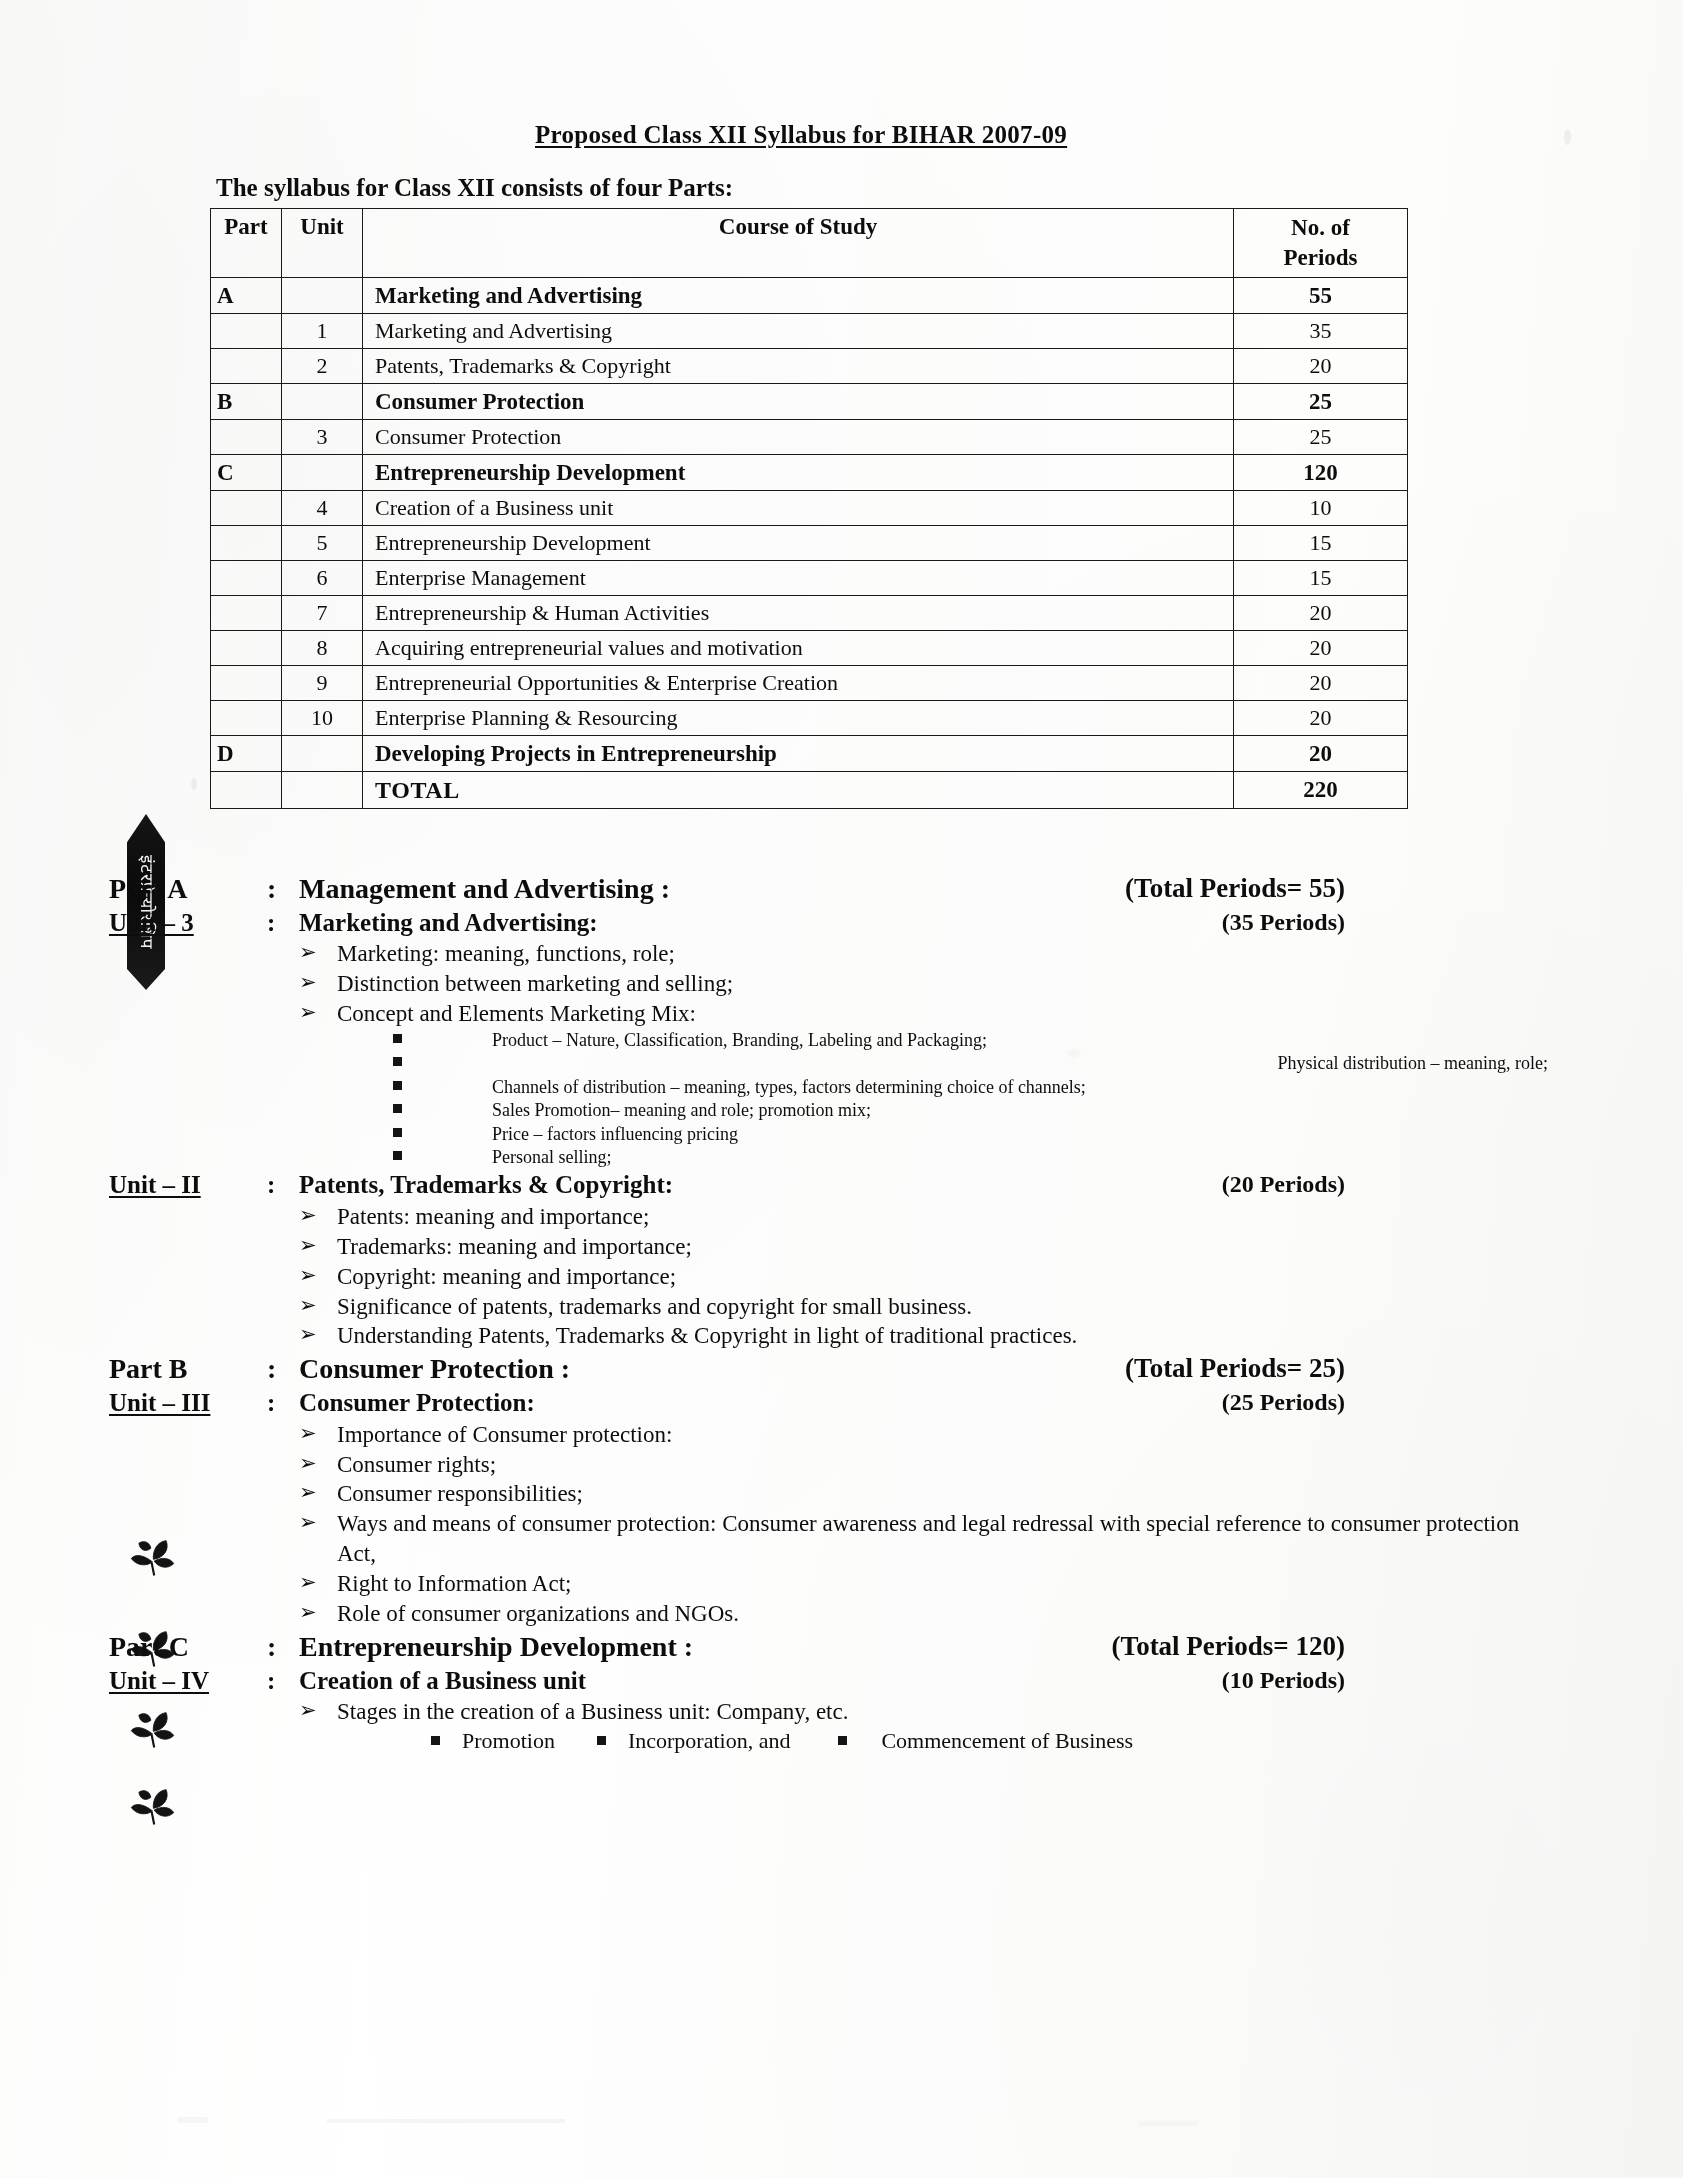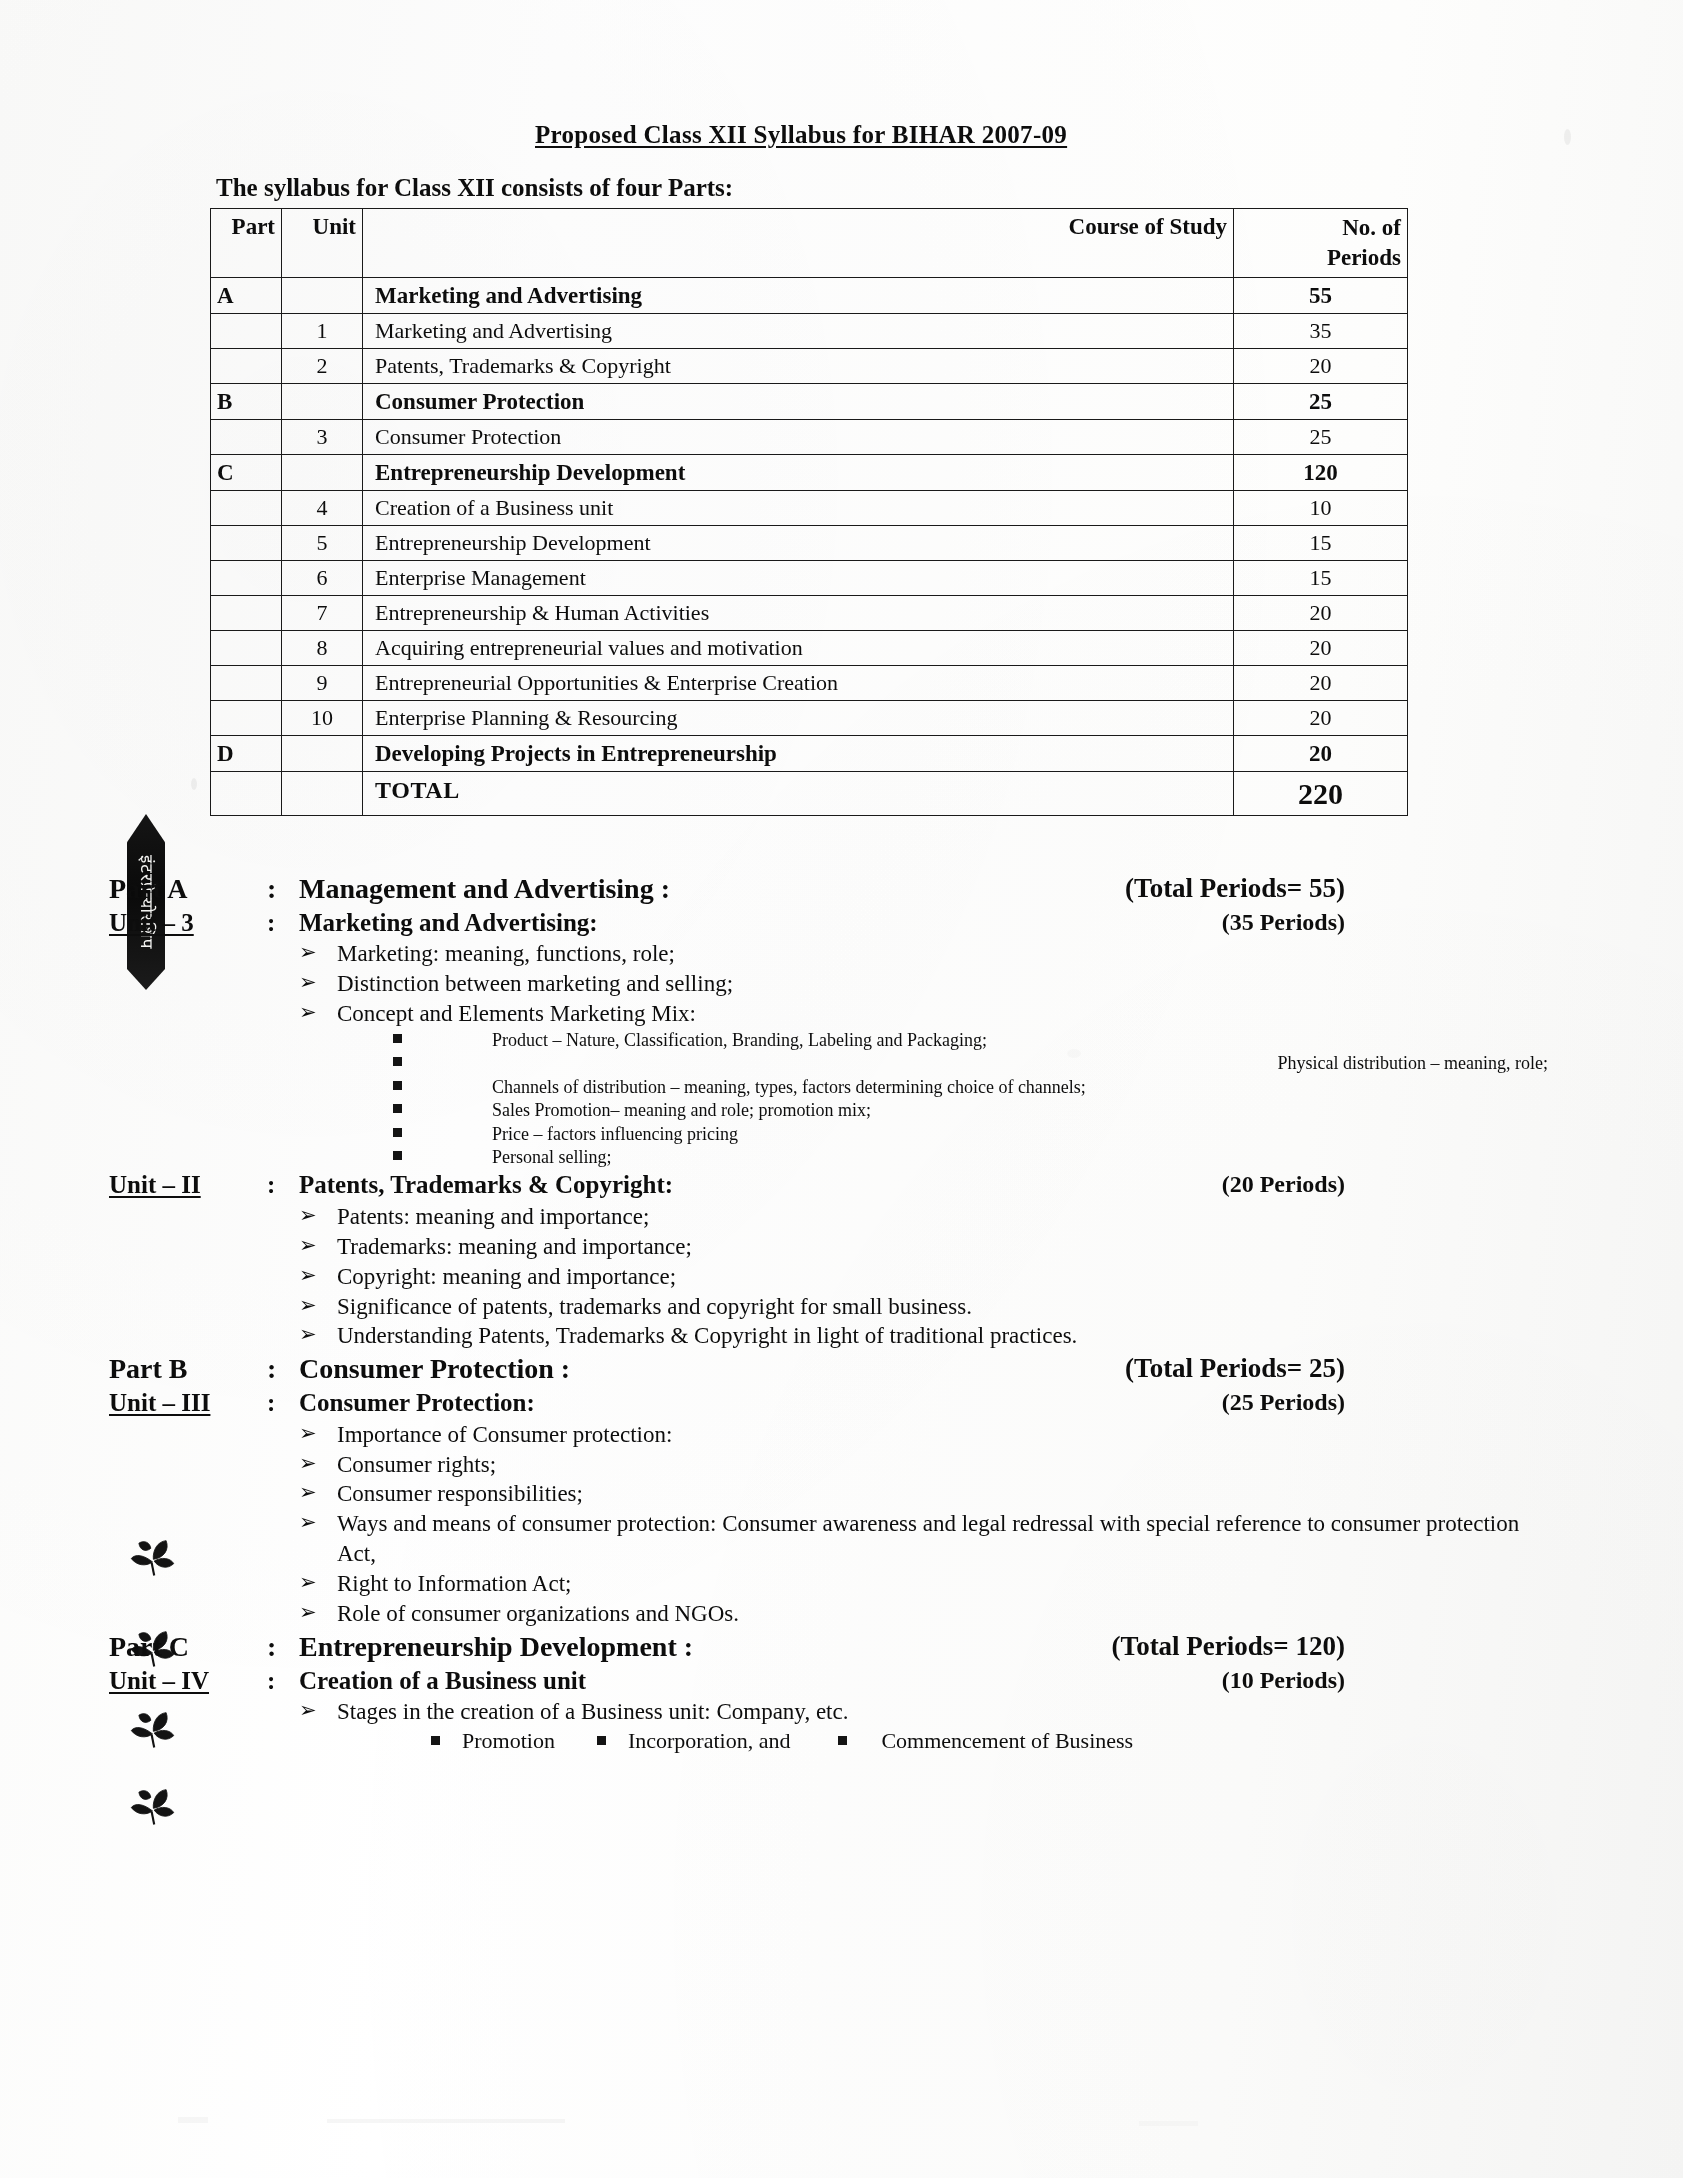--- a/index.html
+++ b/index.html
@@ -72,33 +72,33 @@
     background: transparent;
   }
   .col-part   { width: 71px; }
   .col-unit   { width: 81px; }
   .col-course { width: 871px; }
   .col-per    { width: 174px; }
 
   .syl-table th {
     font-weight: bold;
     font-size: 23px;
-    text-align: right;
+    text-align: center;
     height: 57px;
     vertical-align: top;
   }
   th.hdr-periods { }
   td.c-part   { text-align: left; font-weight: bold; font-size: 23px; }
   td.c-unit   { text-align: center; }
   td.c-course { text-align: left; padding-left: 12px; }
   td.c-per    { text-align: center; }
   tr.major td.c-course { font-weight: bold; font-size: 23px; }
   tr.major td.c-per    { font-weight: bold; font-size: 23px; }
   tr.total td.c-course { font-weight: bold; font-size: 24px; letter-spacing: 0.6px; }
-  tr.total td.c-per    { font-weight: bold; font-size: 30px; }
+  tr.total td.c-per    { font-weight: bold; font-size: 23px; }
   .stack-line { display: block; height: 30px; line-height: 30px; }
 
   
   .body-area {
     position: absolute;
     left: 0; top: 871px;
     width: 1548px;
   }
   .row {
     position: relative;

